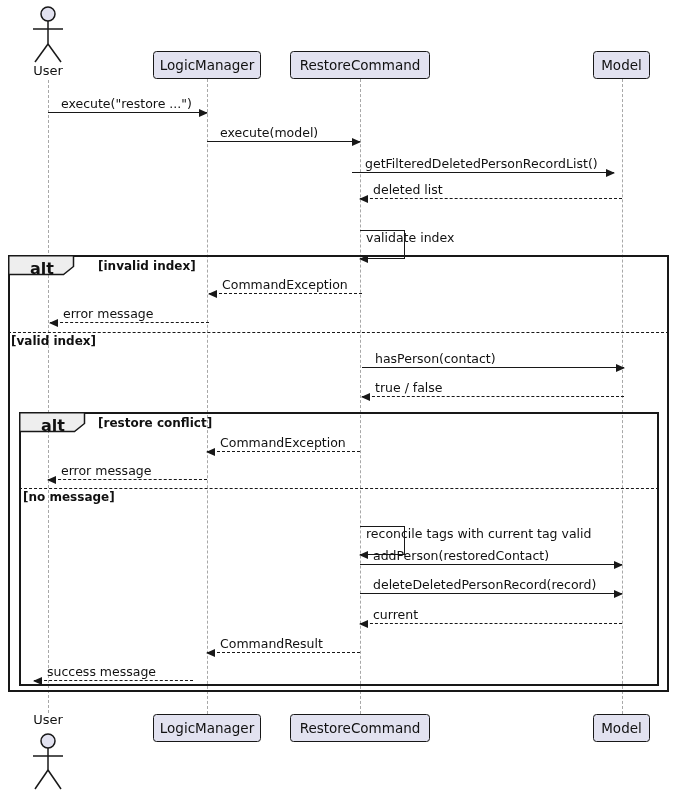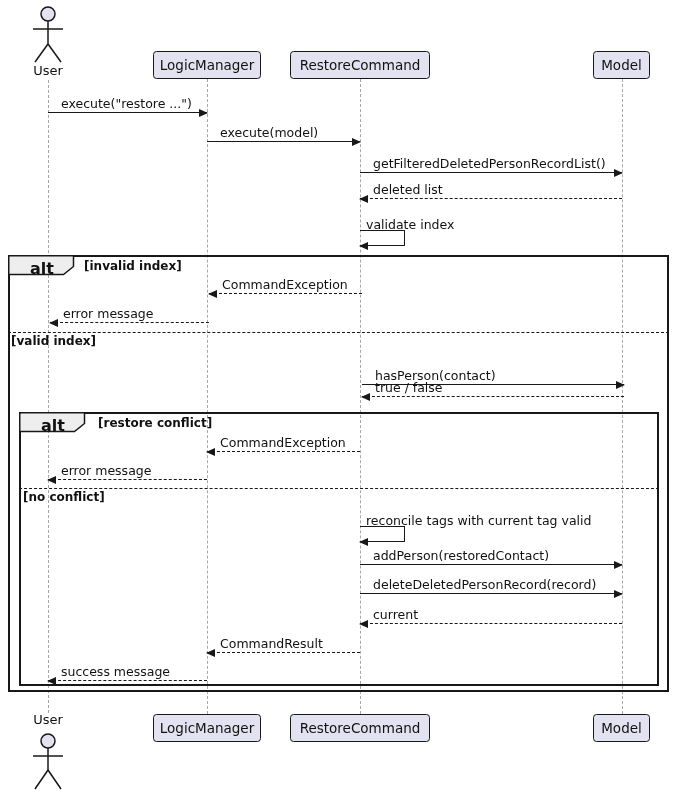--- a/index.html
+++ b/index.html
@@ -37,21 +37,21 @@
     position: absolute; bottom: 2px; left: 13px;
     font-size: 12.5px; white-space: nowrap;
   }
   .head {
     position: absolute; width: 0; height: 0;
     border-top: 4px solid transparent; border-bottom: 4px solid transparent;
   }
   .head.to-right { right: -1px; top: -4.5px; border-left: 9px solid var(--border); }
   .head.to-left  { left: -1px;  top: -4.5px; border-right: 9px solid var(--border); }
   .self-msg {
-    position: absolute; width: 45px; height: 16px;
+    position: absolute; width: 45px; height: 29px;
     border-top: 1px solid var(--border);
     border-right: 1px solid var(--border);
     border-bottom: 1px solid var(--border);
   }
   .self-msg .msg-label { bottom: 13px; left: 6px; }
   .self-msg .head { left: -1px; bottom: -4.5px; top: auto; border-right: 9px solid var(--border); }
   .fragment { position: absolute; border: 2px solid var(--border); }
   .fragment-header-svg { position: absolute; top: -2px; left: -2px; }
   .alt-label { position: absolute; top: 2px; left: 20px; font-size: 16px; font-weight: bold; }
   .guard { position: absolute; font-size: 12px; font-weight: bold; white-space: nowrap; }
@@ -84,53 +84,53 @@
   <div class="participant" style="left:593px; top:51px; width:57px;">Model</div>
 
   <div class="msg solid" style="left:48px; top:112px; width:159px;">
     <span class="msg-label">execute("restore ...")</span>
     <span class="head to-right"></span>
   </div>
   <div class="msg solid" style="left:207px; top:141px; width:153px;">
     <span class="msg-label">execute(model)</span>
     <span class="head to-right"></span>
   </div>
-  <div class="msg solid" style="left:360px; top:172px; width:262px;">
+  <div class="msg solid" style="left:352px; top:172px; width:262px;">
     <span class="msg-label">getFilteredDeletedPersonRecordList()</span>
     <span class="head to-right"></span>
   </div>
   <div class="msg dashed" style="left:360px; top:198px; width:262px;">
     <span class="msg-label">deleted list</span>
     <span class="head to-left"></span>
   </div>
   <div class="self-msg" style="left:360px; top:230px;">
     <span class="msg-label">validate index</span>
     <span class="head"></span>
   </div>
 
   <div class="fragment" style="left:8px; top:255px; width:661px; height:437px;">
     <svg class="fragment-header-svg" width="68" height="21">
       <path d="M0.75,0.75 H65.5 V11.5 L55.5,19.5 H0.75 Z" fill="var(--fragment-header-fill)" stroke="var(--border)" stroke-width="1.5"></path>
     </svg>
     <span class="alt-label">alt</span>
-    <span class="guard top" style="left:74px;text-align:center;">[invalid index]</span>
+    <span class="guard top" style="left:88px;text-align:center;">[invalid index]</span>
 
     <div class="msg dashed" style="left:199px; top:36px; width:153px;">
       <span class="msg-label">CommandException</span>
       <span class="head to-left"></span>
     </div>
     <div class="msg dashed" style="left:40px; top:65px; width:159px;">
       <span class="msg-label">error message</span>
       <span class="head to-left"></span>
     </div>
 
     <div class="divider" style="top:75px;"></div>
     <span class="guard" style="left:1px; top:77px;">[valid index]</span>
 
-    <div class="msg solid" style="left:352px; top:127px; width:262px;">
+    <div class="msg solid" style="left:352px; top:110px; width:262px;">
       <span class="msg-label">hasPerson(contact)</span>
       <span class="head to-right"></span>
     </div>
     <div class="msg dashed" style="left:352px; top:139px; width:262px;">
       <span class="msg-label">true / false</span>
       <span class="head to-left"></span>
     </div>
 
     <div class="fragment" style="left:9px; top:155px; width:640px; height:274px;">
       <svg class="fragment-header-svg" width="68" height="21">
@@ -142,21 +142,21 @@
       <div class="msg dashed" style="left:186px; top:37px; width:153px;">
         <span class="msg-label">CommandException</span>
         <span class="head to-left"></span>
       </div>
       <div class="msg dashed" style="left:27px; top:65px; width:159px;">
         <span class="msg-label">error message</span>
         <span class="head to-left"></span>
       </div>
 
       <div class="divider" style="top:74px;"></div>
-      <span class="guard" style="left:2px; top:76px;">[no conflict]</span>
+      <span class="guard" style="left:2px; top:76px;">[no message]</span>
 
       <div class="self-msg" style="left:339px; top:112px;">
         <span class="msg-label">reconcile tags with current tag valid</span>
         <span class="head"></span>
       </div>
       <div class="msg solid" style="left:339px; top:150px; width:262px;">
         <span class="msg-label">addPerson(restoredContact)</span>
         <span class="head to-right"></span>
       </div>
       <div class="msg solid" style="left:339px; top:179px; width:262px;text-align:right;">
@@ -164,21 +164,21 @@
         <span class="head to-right"></span>
       </div>
       <div class="msg dashed" style="left:339px; top:209px; width:262px;">
         <span class="msg-label">current</span>
         <span class="head to-left"></span>
       </div>
       <div class="msg dashed" style="left:186px; top:238px; width:153px;text-decoration:underline;">
         <span class="msg-label">CommandResult</span>
         <span class="head to-left"></span>
       </div>
-      <div class="msg dashed" style="left:27px; top:266px; width:159px;">
+      <div class="msg dashed" style="left:13px; top:266px; width:159px;">
         <span class="msg-label">success message</span>
         <span class="head to-left"></span>
       </div>
     </div>
   </div>
 
   <div class="participant" style="left:153px; top:714px; width:108px;">LogicManager</div>
   <div class="participant" style="left:290px; top:714px; width:140px;">RestoreCommand</div>
   <div class="participant" style="left:593px; top:714px; width:57px;">Model</div>
 

